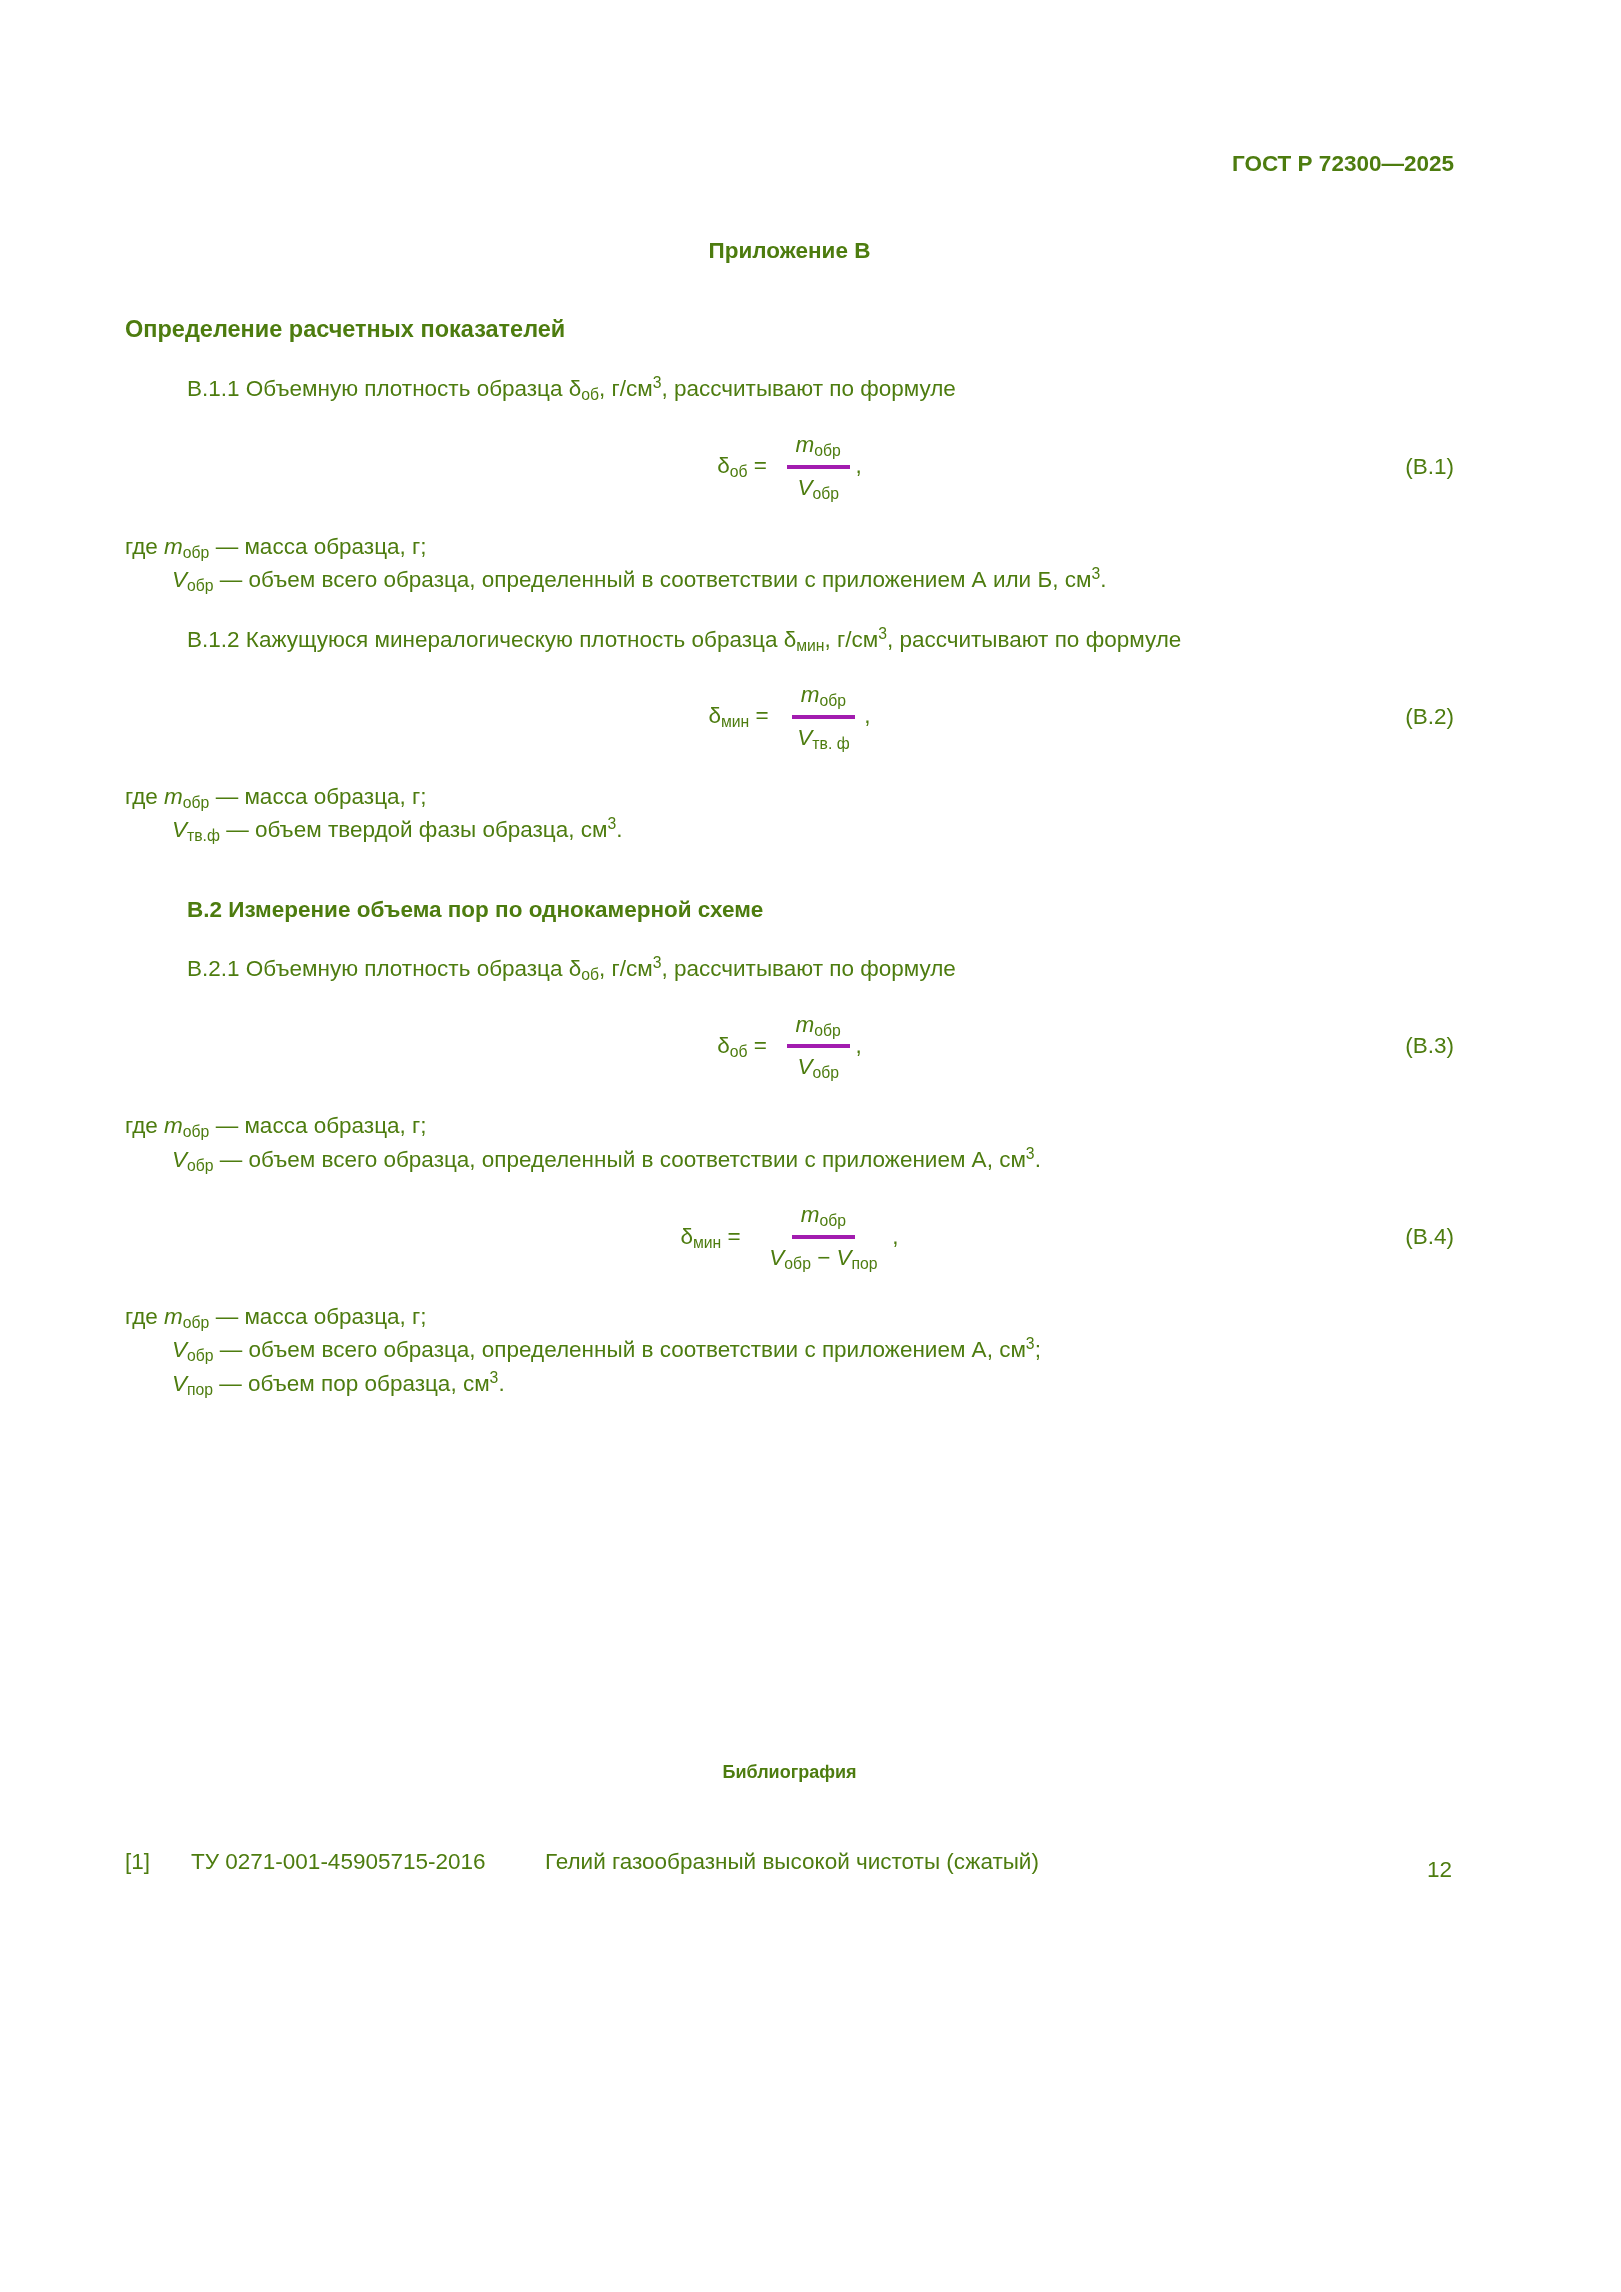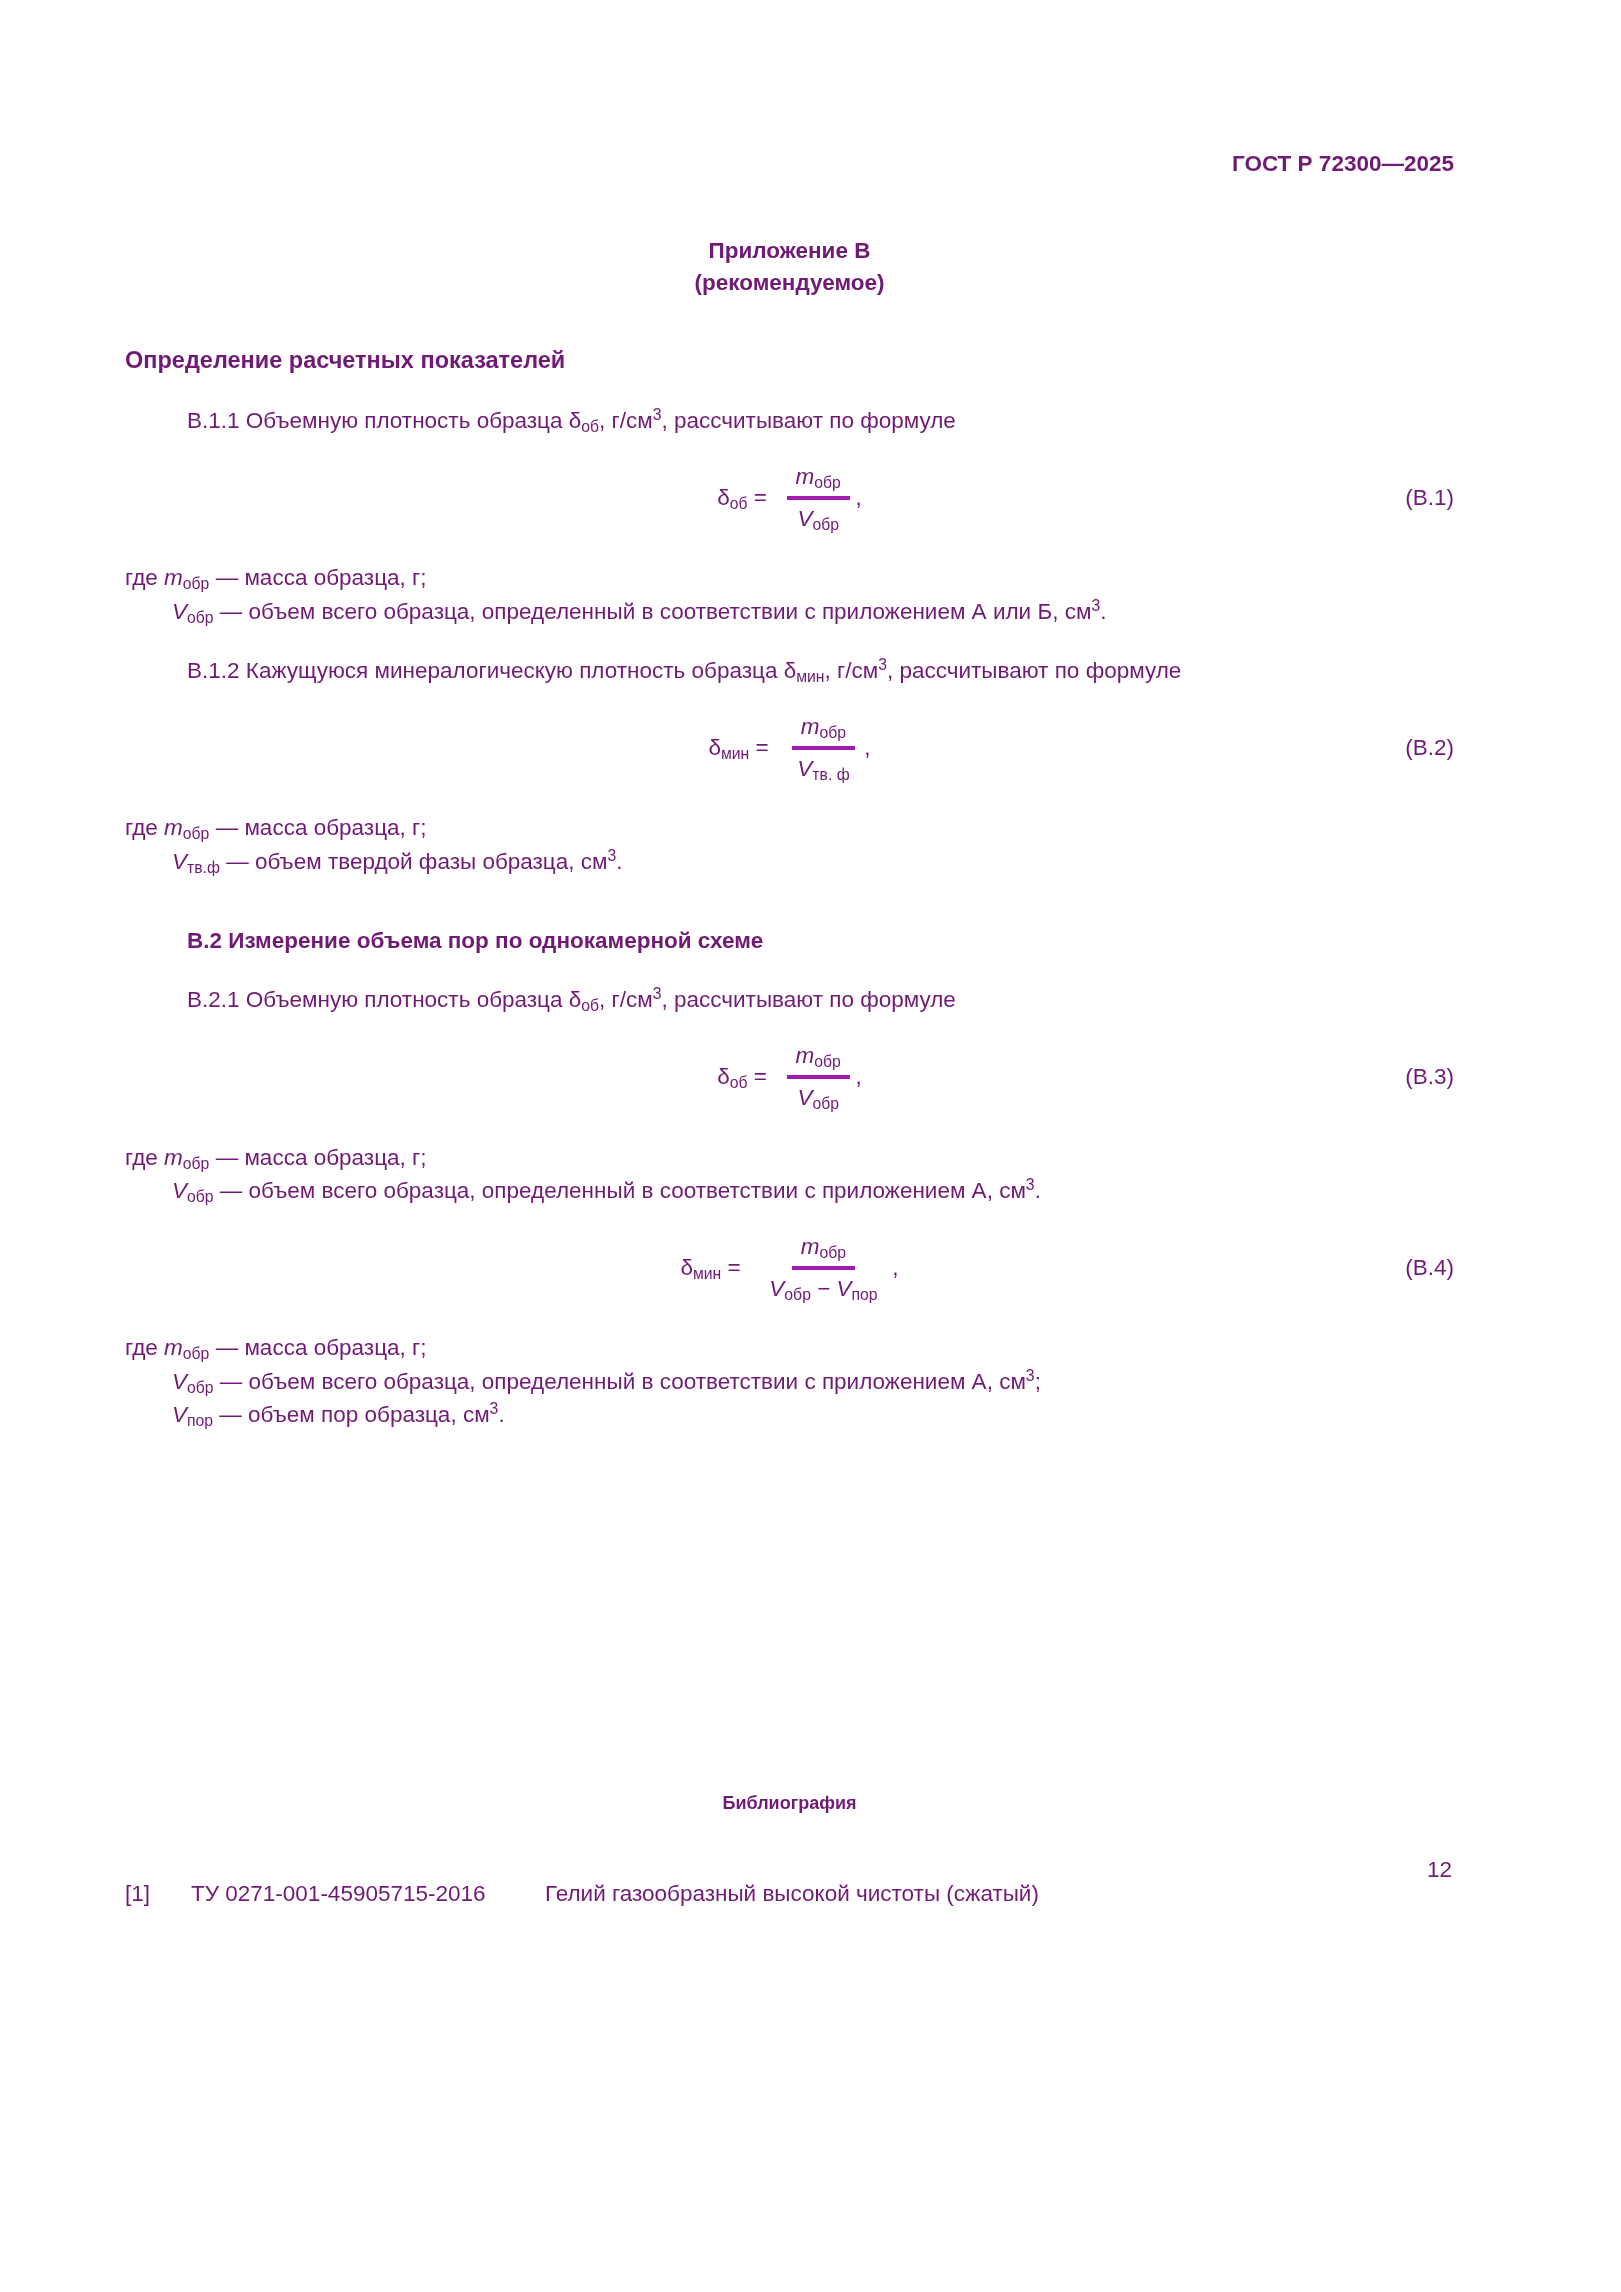--- a/index.html
+++ b/index.html
@@ -3,21 +3,21 @@
 <meta charset="utf-8">
 <style>
   html,body { margin:0; padding:0; background:#ffffff; }
   .page {
     position:relative;
     width:1621px; height:2032px;
     background:#ffffff;
     font-family:"Liberation Sans", sans-serif;
     font-size:22.5px;
     line-height:1.35;
-    color:#701a75;
+    color:#4d7c0f;
     overflow:hidden;
     box-sizing:border-box;
   }
   .content { padding:0 167px 0 125px; box-sizing:border-box; }
 
   .doc-header {
     padding-top:149px;
     text-align:right;
     font-weight:bold;
   }
@@ -53,21 +53,20 @@
 </style>
 </head>
 <body>
 
 <div class="page">
   <div class="content">
 
     <div class="doc-header">ГОСТ Р 72300—2025</div>
 
     <div class="appendix-title">Приложение В</div>
-    <div class="appendix-type">(рекомендуемое)</div>
     <div class="section-title">Определение расчетных показателей</div>
 
 
     <p class="para">В.1.1  Объемную плотность образца δ<sub>об</sub>, г/см<sup>3</sup>, рассчитывают по формуле</p>
 
     <div class="formula-row">
       <div class="formula">
         <span class="lhs">δ<sub>об</sub> =</span>
         <span class="frac">
           <span class="num"><i>m</i><sub>обр</sub></span>

